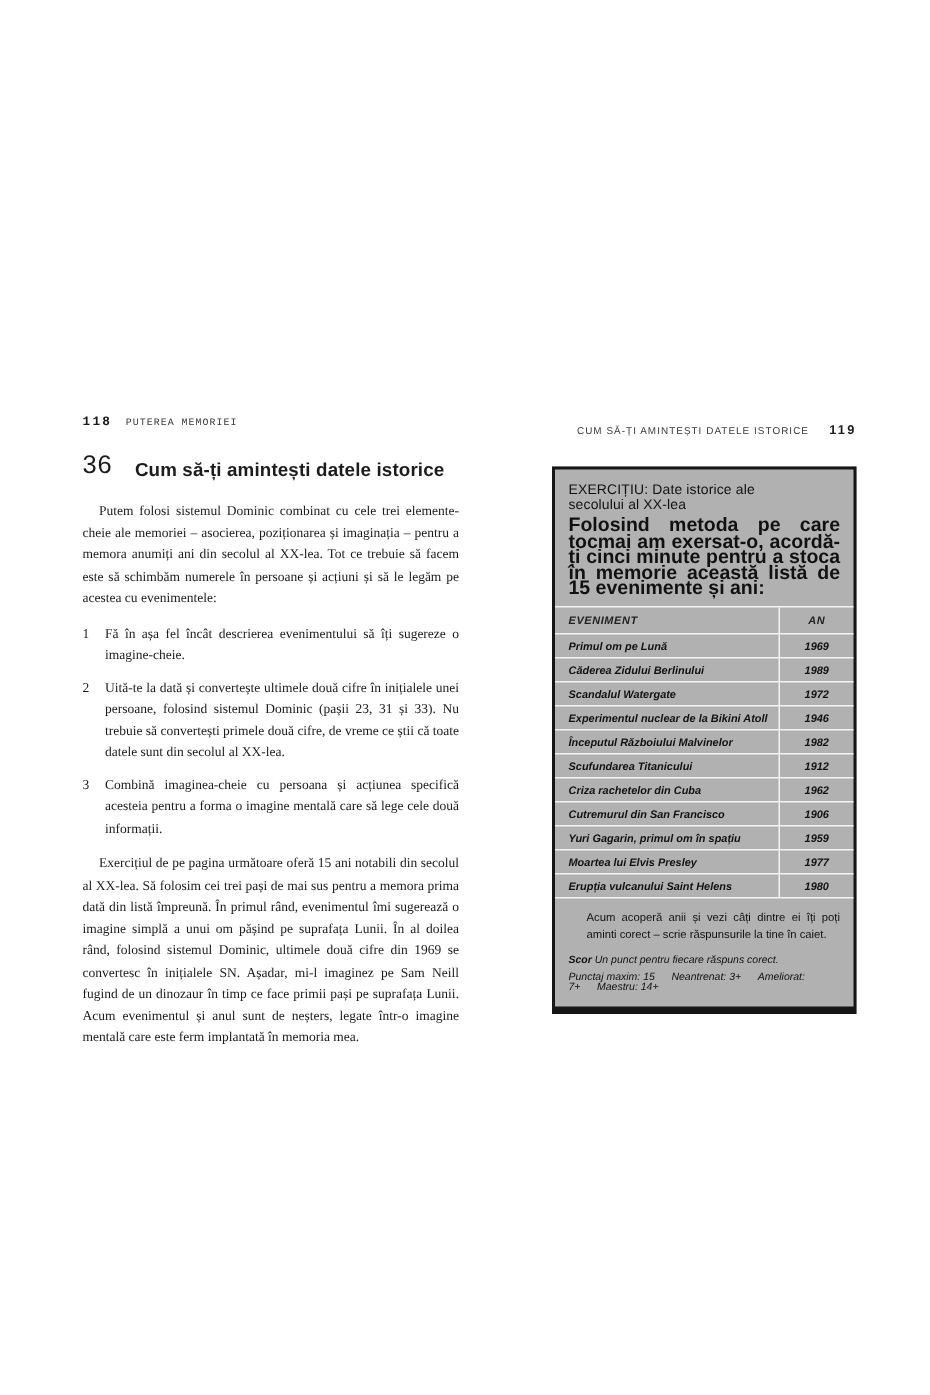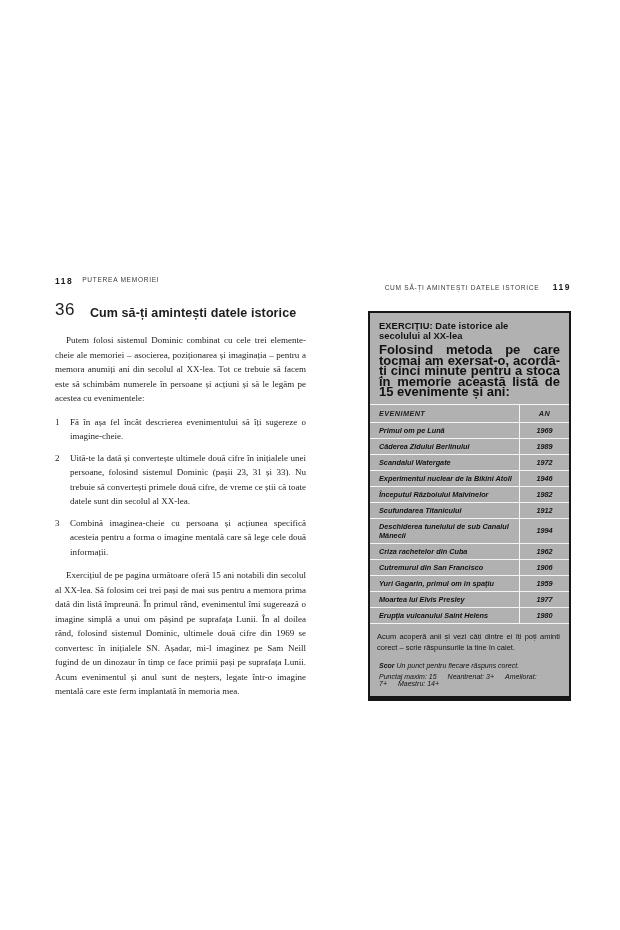--- a/index.html
+++ b/index.html
@@ -3,21 +3,21 @@
 <meta charset="utf-8">
 <style>
   html,body{margin:0;padding:0;}
   body{
     width:620px;height:930px;position:relative;background:#ffffff;
     font-family:"Liberation Serif", serif;color:#1c1c1c;
     overflow:hidden;
   }
   
   .page-left{position:absolute;left:55px;top:276px;width:251px;}
-  .running-head{font-family:Liberation Sans, sans-serif;display:flex;align-items:flex-start;}
+  .running-head{font-family:Liberation Mono, monospace;display:flex;align-items:center;}
   .rh-num{font-weight:bold;font-size:8.5px;letter-spacing:1.5px;}
   .rh-label{font-size:6.6px;letter-spacing:0.7px;color:#3a3a3a;margin-left:9px;}
   .chapter{display:flex;align-items:flex-end;margin:14px 0 0 0;font-family:"Liberation Sans", sans-serif;}
   .chap-num{font-size:17px;font-weight:normal;letter-spacing:0.5px;}
   .chap-title{font-size:12.5px;font-weight:bold;margin-left:15px;letter-spacing:0.1px;}
   .body-text{font-size:9px;line-height:14.5px;text-align:justify;margin:0;}
   .para1{margin-top:13px;text-indent:11px;}
   .steps{margin:9px 0 0 0;}
   .step{display:flex;margin-top:7px;}
   .step-num{flex:none;width:15px;font-size:9px;line-height:14.5px;}
@@ -28,29 +28,29 @@
   .running-head-right{font-family:"Liberation Sans", sans-serif;text-align:right;white-space:nowrap;}
   .rh-label-r{font-size:6.6px;letter-spacing:0.7px;color:#3a3a3a;}
   .rh-num-r{font-weight:bold;font-size:8.5px;letter-spacing:1.5px;margin-left:9px;}
   
   .ex-box{
     margin-top:17px;background:#b1b1b1;
     border:2px solid #161616;border-bottom-width:5px;
     font-family:"Liberation Sans", sans-serif;color:#111;
     box-sizing:border-box;width:203px;
   }
-  .ex-title{font-size:9.3px;font-weight:bold;padding:8px 27px 0 9px;letter-spacing:0.1px;}
+  .ex-title{font-size:9.3px;font-weight:normal;padding:8px 27px 0 9px;letter-spacing:0.1px;}
   .ex-intro{font-size:13px;font-weight:bold;line-height:10.6px;text-align:justify;padding:4px 9px 0 9px;}
   .ex-table{margin-top:6px;border-top:1px solid #f4f4f4;}
   .ex-row{display:flex;border-bottom:1px solid #f4f4f4;align-items:center;justify-content:flex-end;}
   .ex-cell-event{flex:1;padding:3px 4px 3px 9px;border-right:1px solid #f4f4f4;}
   .ex-cell-year{flex:none;width:49px;text-align:center;padding:3px 0;}
   .ex-header .ex-cell-event,.ex-header .ex-cell-year{font-size:7px;font-weight:normal;font-style:normal;letter-spacing:0.4px;color:#222;padding-top:4px;padding-bottom:4px;}
   .ex-row .ex-cell-event,.ex-row .ex-cell-year{font-size:7.3px;font-weight:bold;font-style:italic;}
-  .ex-outro{font-size:7.5px;line-height:10.6px;text-align:justify;padding:8px 9px 0 7px;}
+  .ex-outro{font-size:7.5px;line-height:10.6px;text-align:justify;padding:8px 9px 0 21px;}
   .ex-score{font-size:7px;font-style:italic;padding:9px 9px 0 9px;}
   .ex-score .score-word{font-weight:bold;}
   .ex-points{font-size:7px;font-style:italic;padding:4px 9px 9px 9px;}
   .ex-points span{margin-right:11px;}
   .ex-points span:last-child{margin-right:0;}
 </style>
 </head>
 <body>
 
 <div>
@@ -116,24 +116,20 @@
             </div>
             <div class="ex-row">
               <div class="ex-cell-event">Începutul Războiului Malvinelor</div>
               <div class="ex-cell-year">1982</div>
             </div>
             <div class="ex-row">
               <div class="ex-cell-event">Scufundarea Titanicului</div>
               <div class="ex-cell-year">1912</div>
             </div>
             <div class="ex-row">
-              <div class="ex-cell-event">Deschiderea tunelului de sub Canalul Mânecii</div>
-              <div class="ex-cell-year">1994</div>
-            </div>
-            <div class="ex-row">
               <div class="ex-cell-event">Criza rachetelor din Cuba</div>
               <div class="ex-cell-year">1962</div>
             </div>
             <div class="ex-row">
               <div class="ex-cell-event">Cutremurul din San Francisco</div>
               <div class="ex-cell-year">1906</div>
             </div>
             <div class="ex-row">
               <div class="ex-cell-event">Yuri Gagarin, primul om în spațiu</div>
               <div class="ex-cell-year">1959</div>

